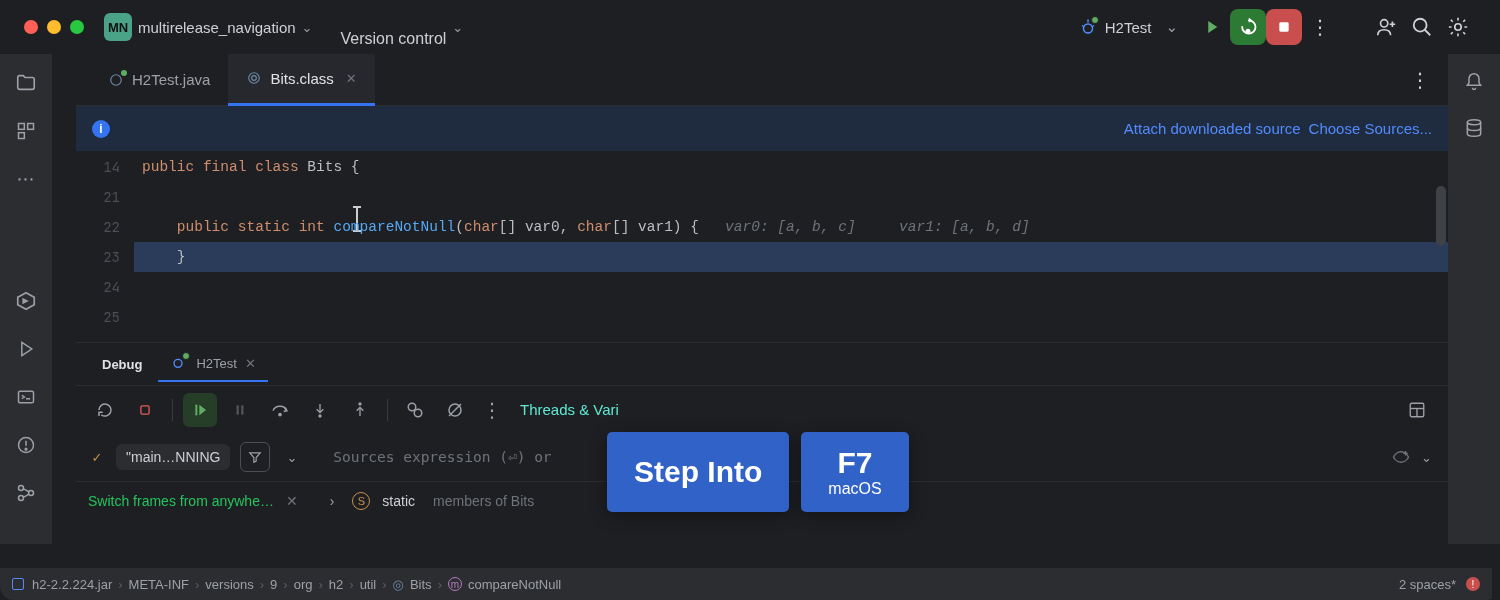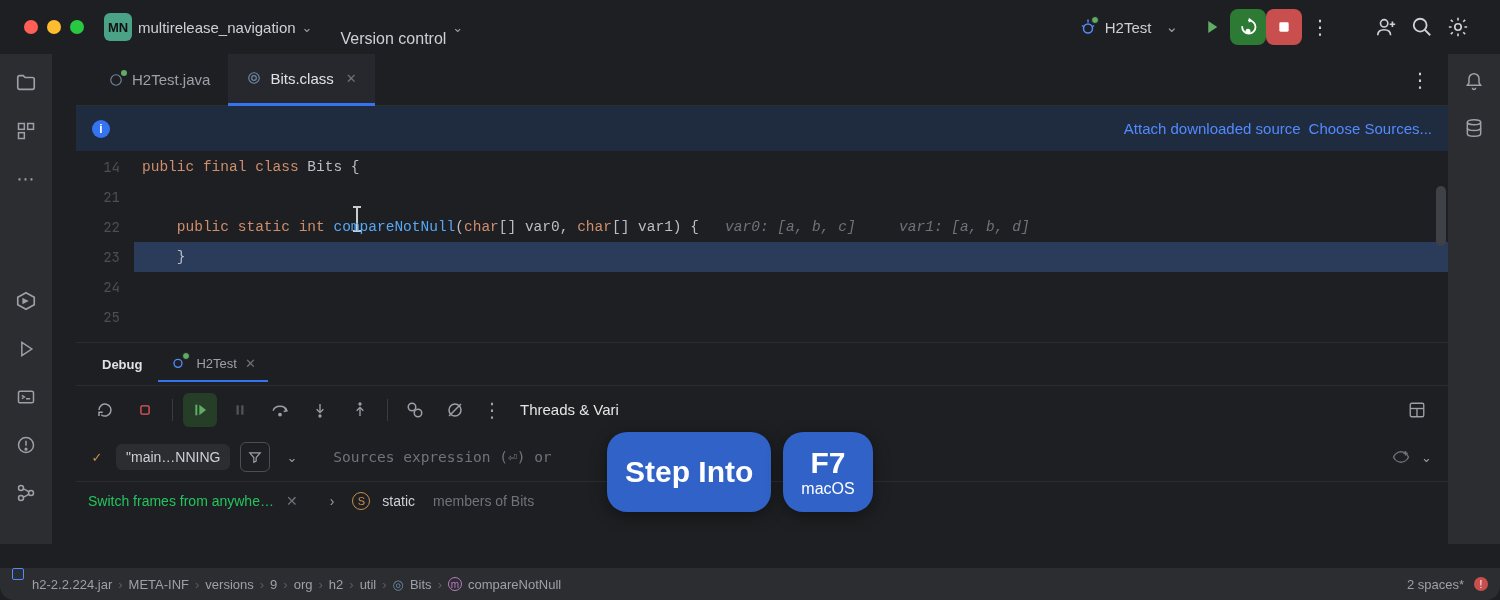--- a/index.html
+++ b/index.html
@@ -106,21 +106,21 @@
 .debug-panel { border-top: 1px solid #2b2d30; flex: 1; display: flex; flex-direction: column; }
 .debug-tabs { height: 42px; display: flex; align-items: center; padding-left: 14px; gap: 4px; }
 .debug-tab { padding: 8px 12px; font-size: 13px; color: #9da0a8; display:flex; align-items:center; gap:8px;}
 .debug-tab.active { color: #dfe1e5; font-weight: 600; }
 .debug-tab.run { border-bottom: 2px solid #3574f0; }
 .debug-toolbar { height: 48px; display: flex; align-items: center; padding-left: 12px; gap: 6px; border-top: 1px solid #2b2d30; }
 .dt-icon { width: 34px; height: 34px; display: inline-flex; align-items:center; justify-content:center; color: #9da0a8; border-radius: 6px;}
 .dt-icon.green { color: #5fad65; background: #263d28; }
 .dt-icon.red-stop { color: #e55b5b; }
 .dt-sep { width: 1px; height: 22px; background: #393b40; margin: 0 4px; }
-.dt-label { color: #e5e5e5; font-size: 15px; margin-left: 8px; }
+.dt-label { color: #5eead4; font-size: 15px; margin-left: 8px; }
 .dt-layout { margin-left: auto; margin-right: 14px; }
 
 .frames-row { display: flex; align-items: center; height: 48px; padding-left: 12px; gap: 10px; }
 .frame-check { color: #c88f4c; width: 18px; height:18px; display:inline-flex; align-items:center; justify-content:center;}
 .frame-name { color: #ced0d6; font-size: 14px; background: #2b2d30; padding: 5px 10px; border-radius: 6px; }
 .filter-btn { width: 30px; height: 30px; border: 1px solid #4b4e55; border-radius: 6px; display:inline-flex; align-items:center; justify-content:center; color:#9da0a8;}
 .chev-down { color: #9da0a8; padding: 6px;}
 .eval-input { color: #6f737a; font-size: 14.5px; margin-left: 20px; font-family: Menlo, monospace;}
 .add-watch { margin-left: auto; margin-right: 10px; color: #6f737a; display:flex; align-items:center; gap:4px;}
 
@@ -129,36 +129,36 @@
 .hint-close { color: #6f737a; }
 .vars-chev { margin-left: 20px; color: #9da0a8;}
 .s-badge { width: 18px; height: 18px; border-radius: 50%; border: 1.5px solid #c88f4c; color: #c88f4c; font-size: 11px; display:inline-flex; align-items:center; justify-content:center; margin-left: 6px;}
 .vars-label { color: #6f737a; margin-left: 6px;}
 .vars-strong { color: #ced0d6; }
 
 .right-gutter { width: 52px; background: #2b2d30; display:flex; flex-direction:column; align-items:center; padding-top:18px; gap: 26px;}
 .right-gutter .gi { color:#9da0a8;}
 
 .statusbar {
-  position: absolute; bottom: 0; left: 0; right: 0; height: 32px;
-  display: flex; padding: 0 12px; gap: 8px;
+  position: absolute; bottom: 0; left: 0; right: 8px; height: 32px;
+  display: flex; align-items: center; padding: 0 12px; gap: 8px;
   background: #2b2d30; font-size: 13px; color: #9da0a8;
 }
 .sb-crumb { display: flex; align-items: center; gap: 6px; }
 .sb-sep { color: #5a5d63; }
 .sb-icon { color: #6f89a6; }
 .sb-method-icon { width:14px; height:14px; border-radius:50%; border:1.5px solid #b77cc5; color:#b77cc5; font-size:10px; display:inline-flex; align-items:center; justify-content:center;}
 .sb-box { width:12px; height:12px; border:1.5px solid #528bff; border-radius:2px; display:inline-block;}
 .sb-right { margin-left: auto; display:flex; align-items:center; gap:10px;}
 .sb-err { width:14px; height:14px; border-radius:50%; background:#c94f4f; color:#fff; font-size:10px; display:inline-flex; align-items:center; justify-content:center;}
 
 .tooltip-group { position: absolute; top: 432px; left: 607px; display: flex; gap: 12px; z-index: 100;}
 .tooltip-card {
-  background: #3062c7; color: #fff; border-radius: 20px;
-  padding: 14px 18px; display: flex; flex-direction: column; align-items: center; justify-content: center;
+  background: #3062c7; color: #fff; border-radius: 5px;
+  padding: 14px 27px; display: flex; flex-direction: column; align-items: center; justify-content: center;
   box-shadow: 0 4px 16px rgba(0,0,0,0.4);
 }
 .tooltip-big { font-size: 30px; font-weight: 600; }
 .tooltip-small { font-size: 16px; }
 svg { display: block; }
 </style>
 </head>
 <body>
 
 <div class="titlebar">

